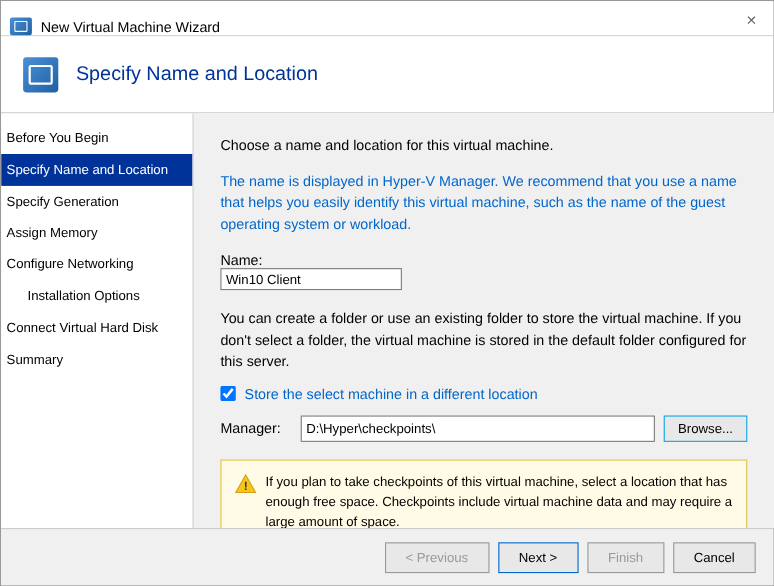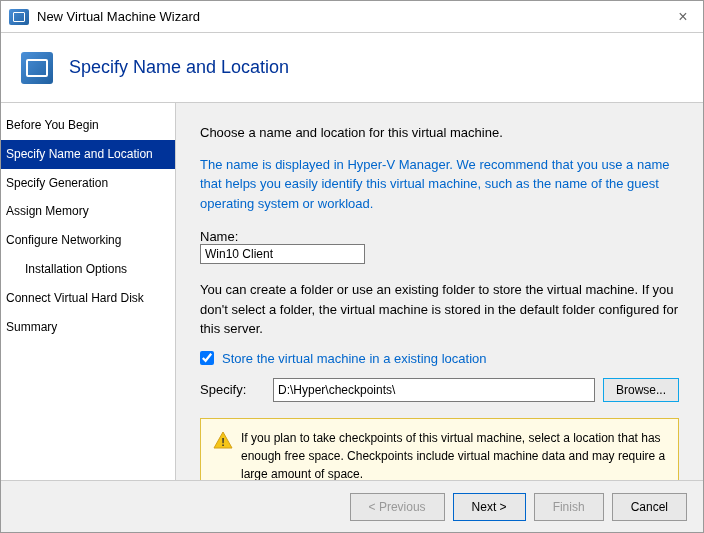--- a/index.html
+++ b/index.html
@@ -21,21 +21,21 @@
       border: 1px solid #999;
       box-shadow: 2px 2px 8px rgba(0,0,0,0.3);
       display: flex;
       flex-direction: column;
     }
     .titlebar {
       background: #fff;
       border-bottom: 1px solid #ccc;
       height: 32px;
       display: flex;
-      align-items: center;
+      align-items: flex-end;
       padding: 0 8px;
       justify-content: space-between;
       flex-shrink: 0;
     }
     .titlebar-left {
       display: flex;
       align-items: center;
       gap: 8px;
     }
     .title-icon {
@@ -301,25 +301,25 @@
 
       <div class="field-row">
         <label class="field-label">Name:</label>
         <input class="field-input" type="text" value="Win10 Client" style="">
       </div>
 
       <p class="folder-text">You can create a folder or use an existing folder to store the virtual machine. If you don't select a folder, the virtual machine is stored in the default folder configured for this server.</p>
 
       <div class="checkbox-row">
         <input type="checkbox" id="store-checkbox" checked="" style="">
-        <label class="checkbox-label" for="store-checkbox">Store the virtual machine in a existing location</label>
+        <label class="checkbox-label" for="store-checkbox">Store the select machine in a different location</label>
       </div>
 
       <div class="location-row">
-        <span class="location-label">Specify:</span>
+        <span class="location-label">Manager:</span>
         <input class="location-input" type="text" value="D:\Hyper\checkpoints\" style="">
         <button class="browse-btn">Browse...</button>
       </div>
 
       <div class="warning-box">
         <svg class="warning-icon" viewBox="0 0 20 20" xmlns="http://www.w3.org/2000/svg">
           <polygon points="10,2 19,18 1,18" fill="#f5c518" stroke="#d4a017" stroke-width="1"></polygon>
           <text x="10" y="15.5" text-anchor="middle" font-size="11" font-weight="bold" fill="#333">!</text>
         </svg>
         <span class="warning-text">If you plan to take checkpoints of this virtual machine, select a location that has enough free space. Checkpoints include virtual machine data and may require a large amount of space.</span>

